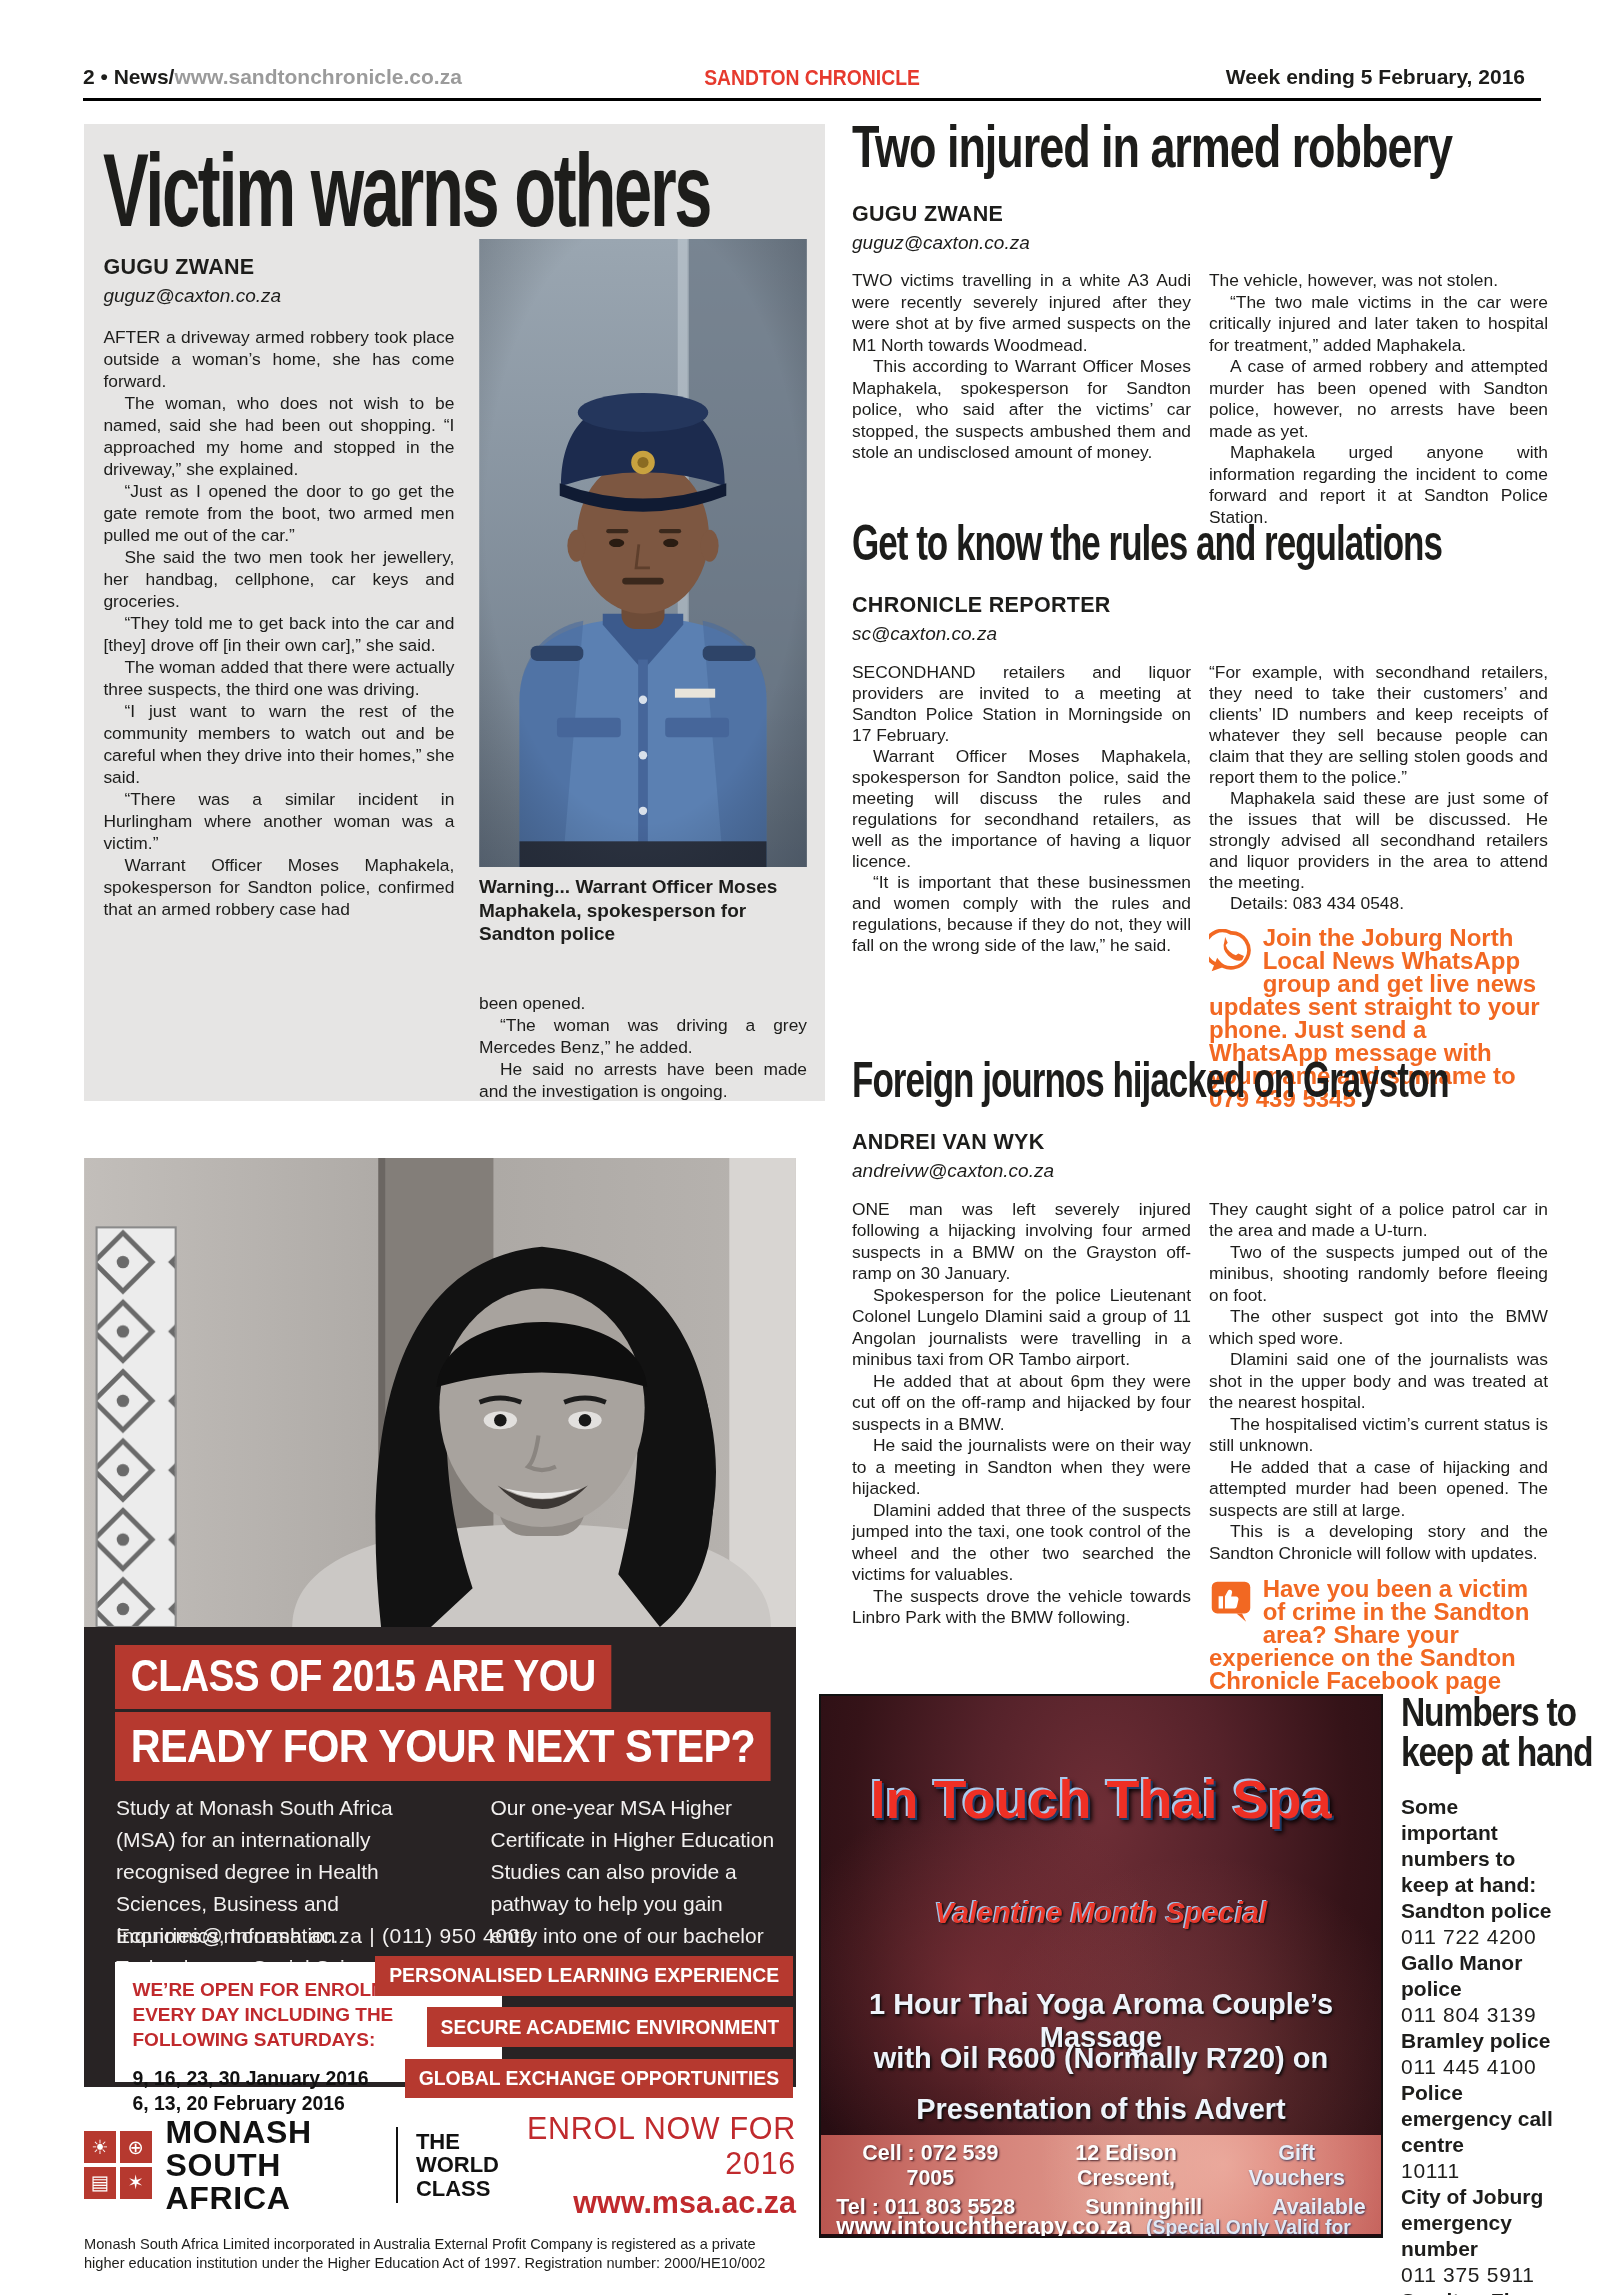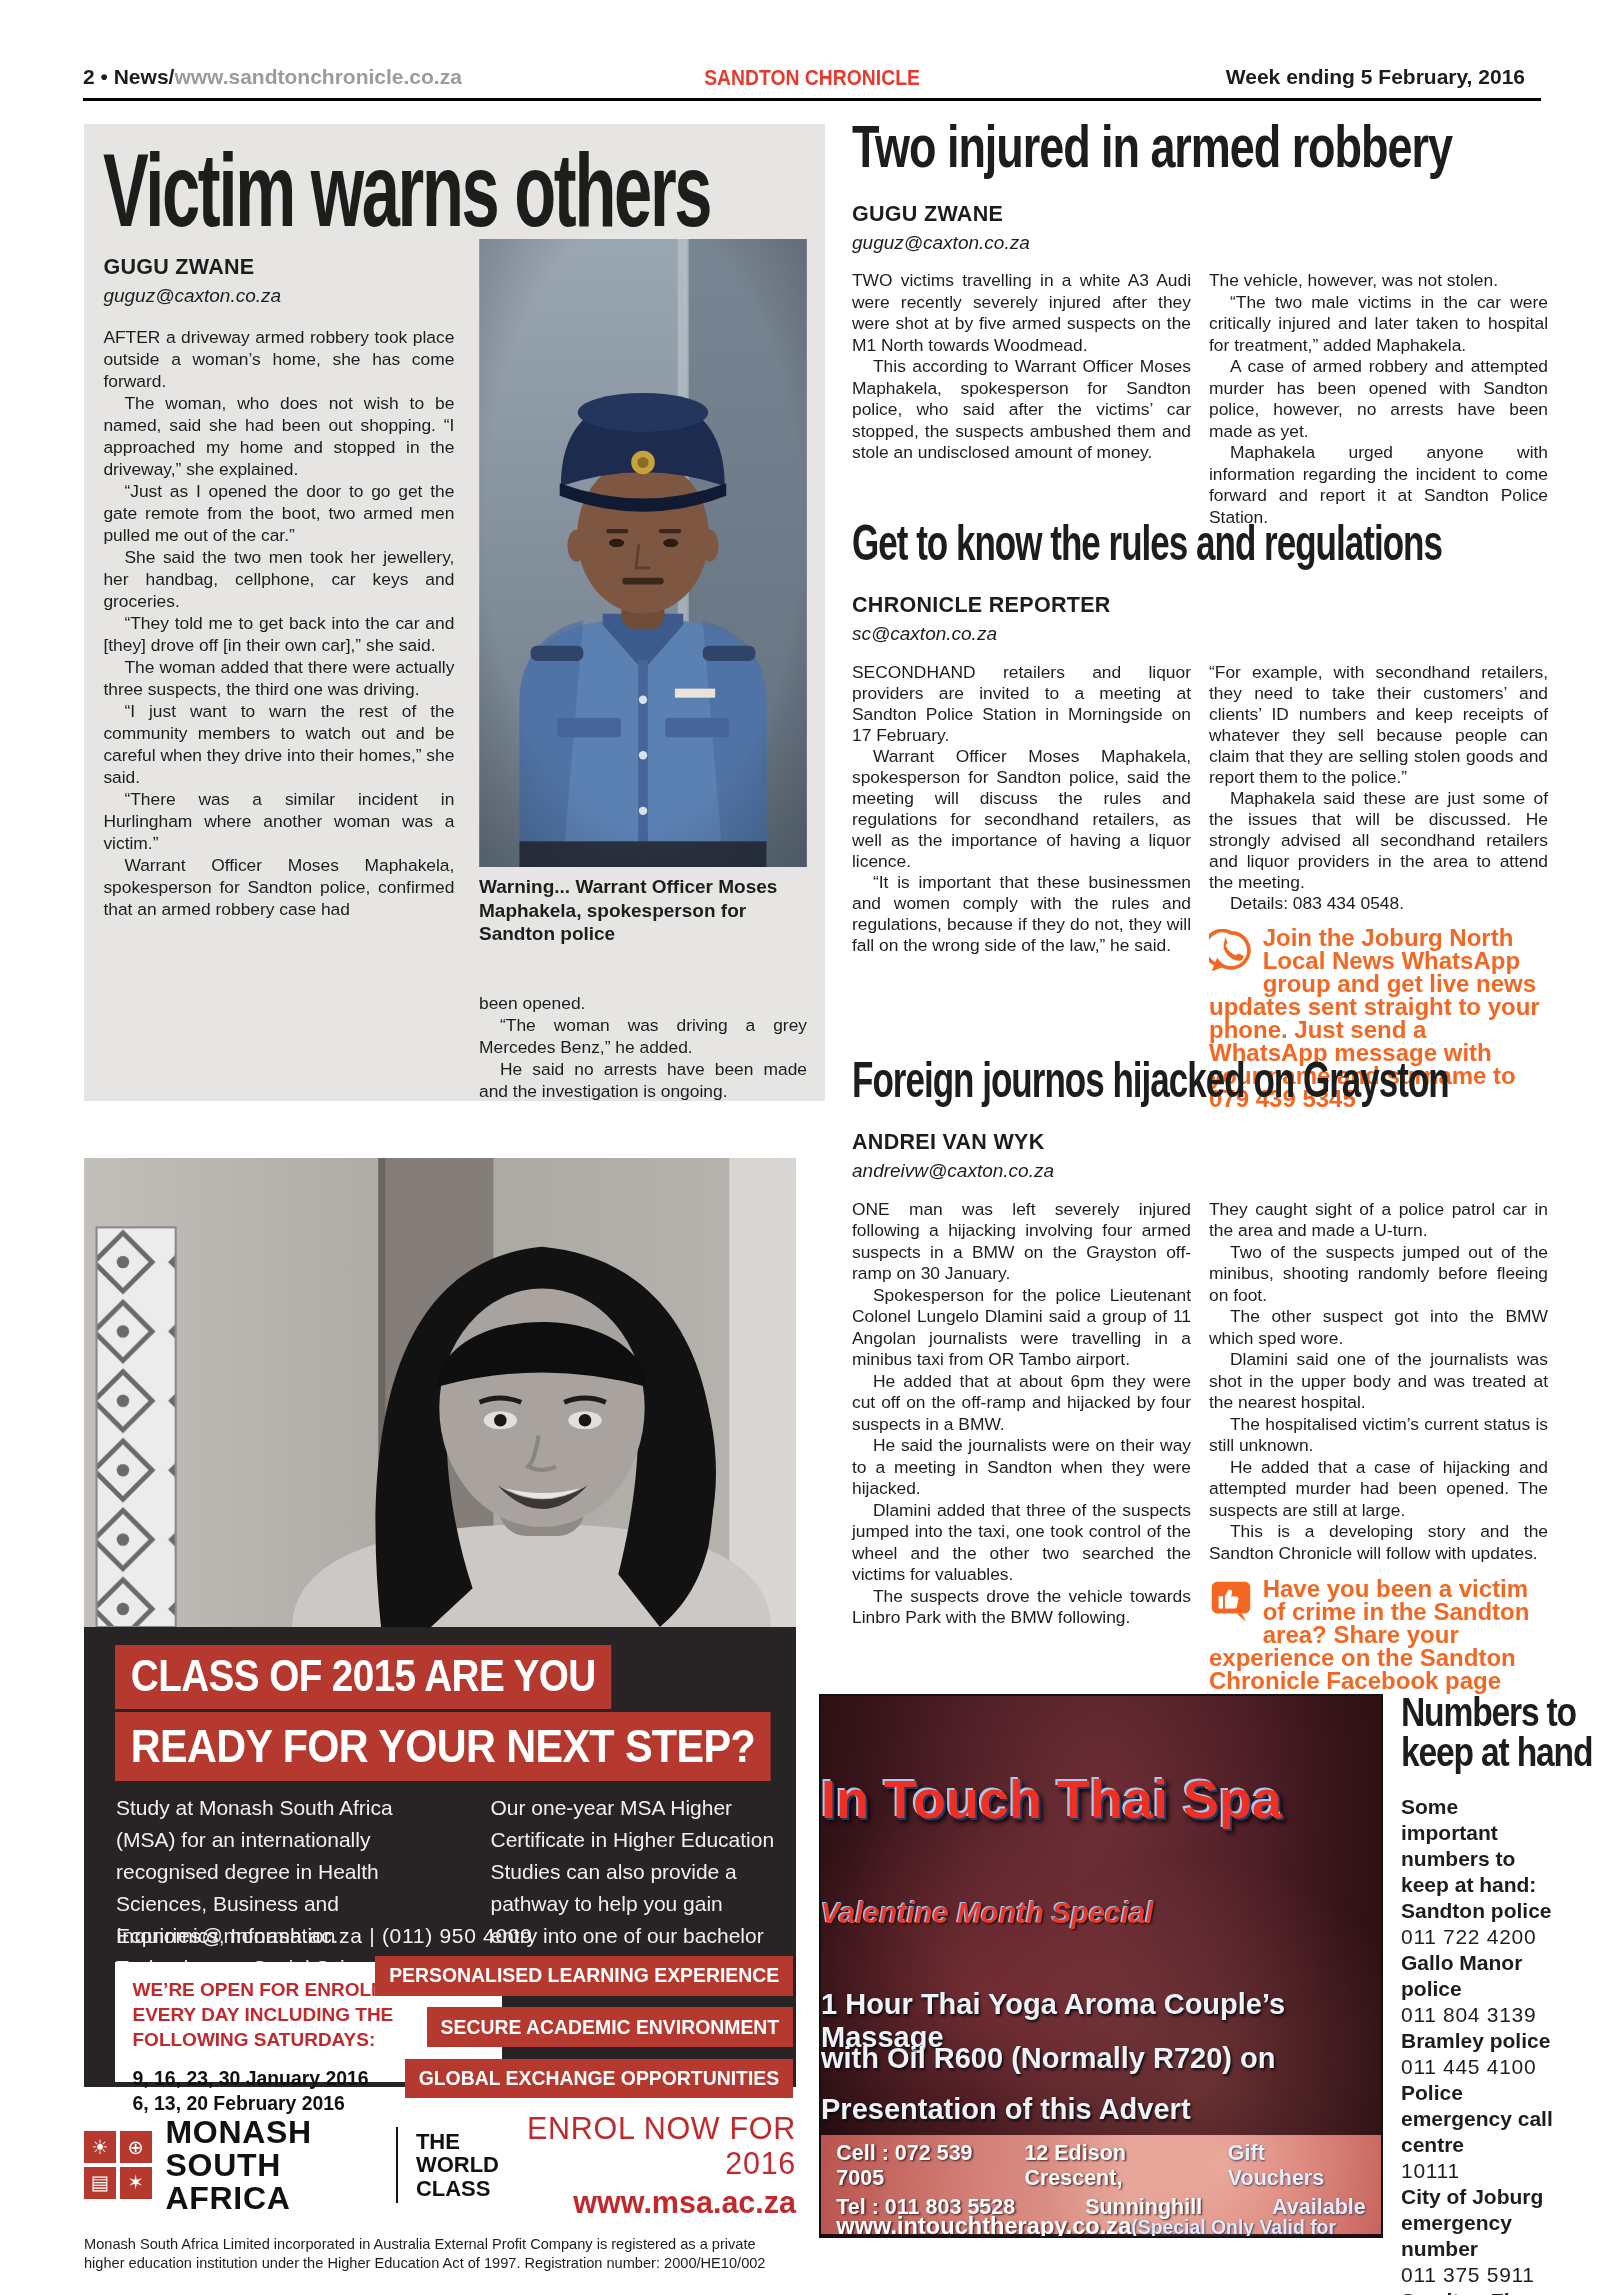--- a/index.html
+++ b/index.html
@@ -90,21 +90,21 @@
   .m-logotext{margin-left:14px;font-weight:bold;color:#111;font-size:32px;line-height:33px;letter-spacing:0.7px;}
   .m-div{width:2.8px;height:76px;background:#111;margin:0 18px;}
   .m-worldclass{font-weight:bold;color:#111;font-size:22px;line-height:23.6px;}
   .m-enrol{margin-left:auto;text-align:right;color:#c02a2d;}
   .m-enrol-line1{font-size:30.5px;letter-spacing:0.7px;}
   .m-enrol-line2{font-size:30.5px;font-weight:bold;margin-top:4.2px;}
   .m-disclaimer{margin-top:15.3px;font-size:14.6px;line-height:19.4px;color:#1d1d1b;}
 
   
   .spa{position:absolute;left:819px;top:1694px;width:564px;height:544px;box-sizing:border-box;
-       border:2.8px solid #111;text-align:left;overflow:hidden;
+       border:2.8px solid #111;text-align:center;overflow:hidden;
        background:
          radial-gradient(circle at 68% 72%, rgba(205,110,104,0.30), transparent 42%),
          radial-gradient(circle at 28% 55%, rgba(146,58,64,0.55), transparent 40%),
          radial-gradient(ellipse at 50% 22%, #6e2e36 0%, #55222a 32%, #351318 63%, #200a0f 100%);}
   .spa-title{position:absolute;top:72px;width:100%;font-size:54px;font-weight:bold;color:#ee2f24;
              text-shadow:-2.1px -2.1px 0 #a9c9ec, 2.1px 2.1px 0 #1d3b66, 3.5px 3.5px 5.6px #000;}
   .spa-special{position:absolute;top:201px;width:100%;font-size:29px;font-weight:bold;font-style:italic;color:#e8382c;
                text-shadow:-1.4px -1.4px 0 #9fc3e8, 1.4px 1.4px 2.1px #111;}
   .spa-line{position:absolute;width:100%;font-weight:bold;color:#eef3fa;text-shadow:1.4px 2.1px 2.8px #0a0a0a;font-size:29px;}
   .spa-l1{top:292px;}

